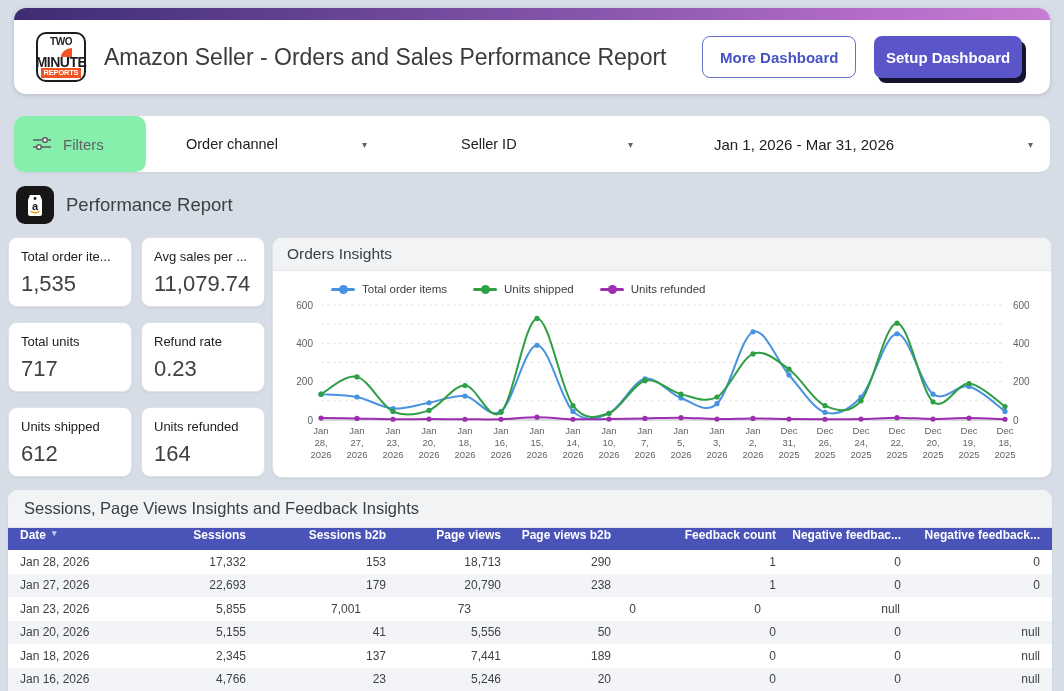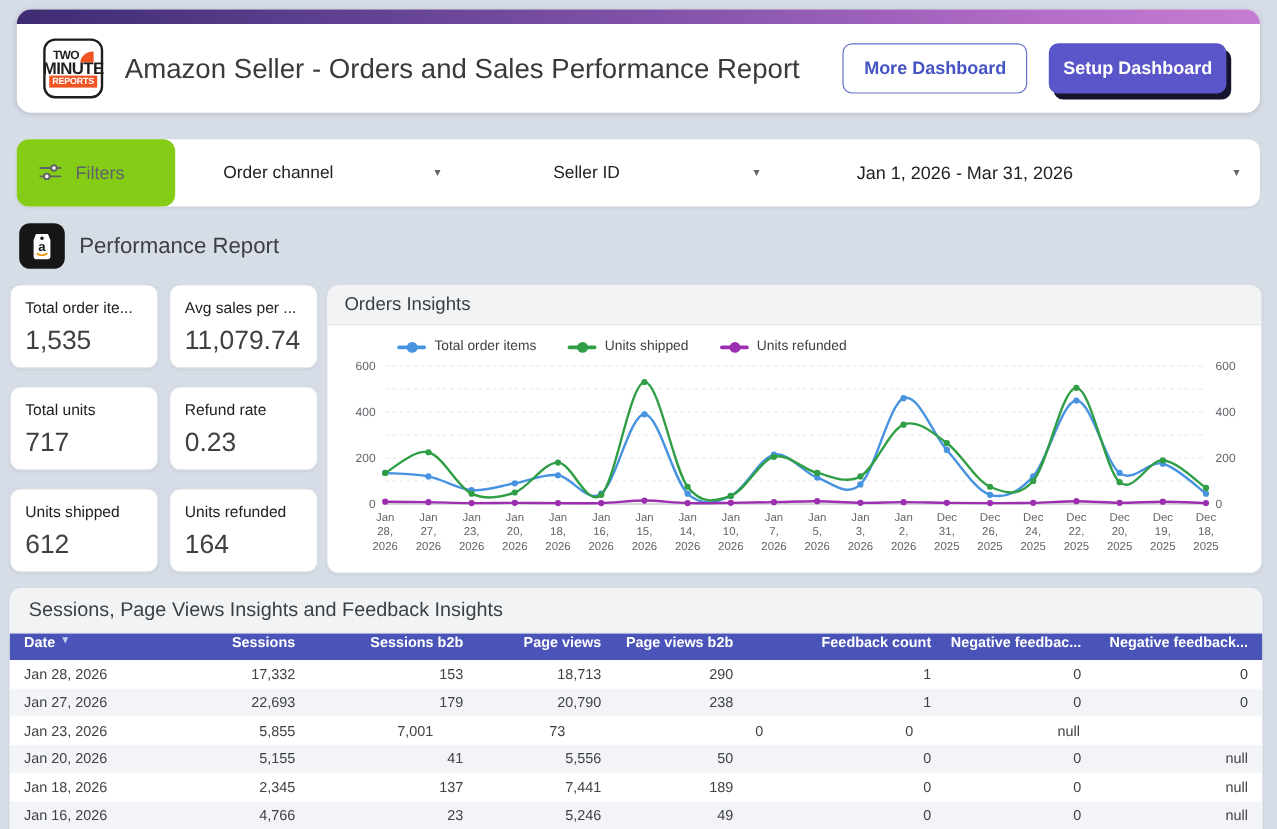--- a/index.html
+++ b/index.html
@@ -12,38 +12,38 @@
     color:#3c4043;
   }
   
   .header-card { position:absolute; left:14px; top:8px; width:1036px; height:86px;
     background:#fff; border-radius:12px; box-shadow:0 1px 4px rgba(40,40,70,.18); }
   .header-grad { height:12px; border-radius:12px 12px 0 0;
     background:linear-gradient(90deg,#3e2c72 0%,#5a3d8d 22%,#8655ac 55%,#b36cc8 82%,#c57dd1 100%); }
   .header-row { display:flex; align-items:center; height:74px; padding:0 20px 0 22px; gap:18px; }
   .tmr-logo { width:50px; height:50px; border:2.5px solid #1d1d1f; border-radius:10px;
     background:#fff; display:flex; flex-direction:column; align-items:center; justify-content:center; padding:3px 2px; }
-  .tmr-line1 { display:flex; align-items:flex-end; gap:1px; }
+  .tmr-line1 { display:flex; align-items:flex-end; gap:1px;flex-direction:column; }
   .tmr-two { font-size:10px; font-weight:bold; color:#1d1d1f; letter-spacing:-0.5px; line-height:10px;}
   .tmr-fin { width:11px; height:9px; background:#f05423; border-radius:100% 0 0 0; }
   .tmr-minute { font-size:14px; font-weight:bold; color:#1d1d1f; letter-spacing:-0.5px; line-height:10px; }
   .tmr-reports { font-size:7.5px; font-weight:bold; color:#fff; background:#f05423;
     padding:1px 3px; line-height:8px; letter-spacing:-0.2px; margin-top:1px; }
   .page-title { font-size:23px; color:#3a3a3c; white-space:nowrap; }
   .header-spacer { flex:1; }
   .btn-outline { width:162px; height:42px; border:1.5px solid #6872cc; border-radius:8px;
     background:#fff; color:#4553c3; font-weight:bold; font-size:15px;
     display:flex; align-items:center; justify-content:center; cursor:pointer; }
   .btn-solid { width:156px; height:42px; background:#5a55c8; border-radius:8px;
     color:#fff; font-weight:bold; font-size:15px; box-shadow:4px 5px 0 #14142c;
     display:flex; align-items:center; justify-content:center; cursor:pointer; margin-right:8px; }
   
   .filters-bar { position:absolute; left:14px; top:116px; width:1036px; height:56px;
     background:#fff; border-radius:10px; box-shadow:0 1px 2px rgba(40,40,70,.08); }
-  .filters-pill { position:absolute; left:0; top:0; width:132px; height:56px; background:#84cc16;
+  .filters-pill { position:absolute; left:0; top:0; width:132px; height:56px; background:#86efac;
     border-radius:10px; display:flex; align-items:center; gap:11px; padding-left:18px;
     color:#5f6368; font-size:15px; cursor:pointer; }
   .f-item { position:absolute; top:0; height:56px; display:flex; align-items:center; font-size:14.5px; color:#202124; cursor:pointer; }
   .caret { font-size:10px; color:#5f6368; }
   
   .section-header { position:absolute; left:16px; top:186px; display:flex; align-items:center; gap:12px; }
   .amz-icon { width:38px; height:38px; border-radius:9px; background:#161616; display:flex; align-items:center; justify-content:center; }
   .section-title { font-size:18.5px; color:#3c4043; }
   
   .kpi-grid { position:absolute; left:8px; top:237px; width:257px;
@@ -357,19 +357,19 @@
         <div class="td cell-right" style="width: 110px;">189</div>
         <div class="td cell-right" style="width: 165px;">0</div>
         <div class="td cell-right" style="width: 125px;">0</div>
         <div class="td cell-right" style="width: 139px;">null</div>
       </div>
       <div class="trow">
         <div class="td cell-left" style="width: 160px;">Jan 16, 2026</div>
         <div class="td cell-right" style="width: 90px;">4,766</div>
         <div class="td cell-right" style="width: 140px;">23</div>
         <div class="td cell-right" style="width: 115px;">5,246</div>
-        <div class="td cell-right" style="width: 110px;">49</div>
+        <div class="td cell-right" style="width: 110px;">20</div>
         <div class="td cell-right" style="width: 165px;">0</div>
         <div class="td cell-right" style="width: 125px;">0</div>
         <div class="td cell-right" style="width: 139px;">null</div>
       </div>
     </div>
 </div>
 
 </body></html>

